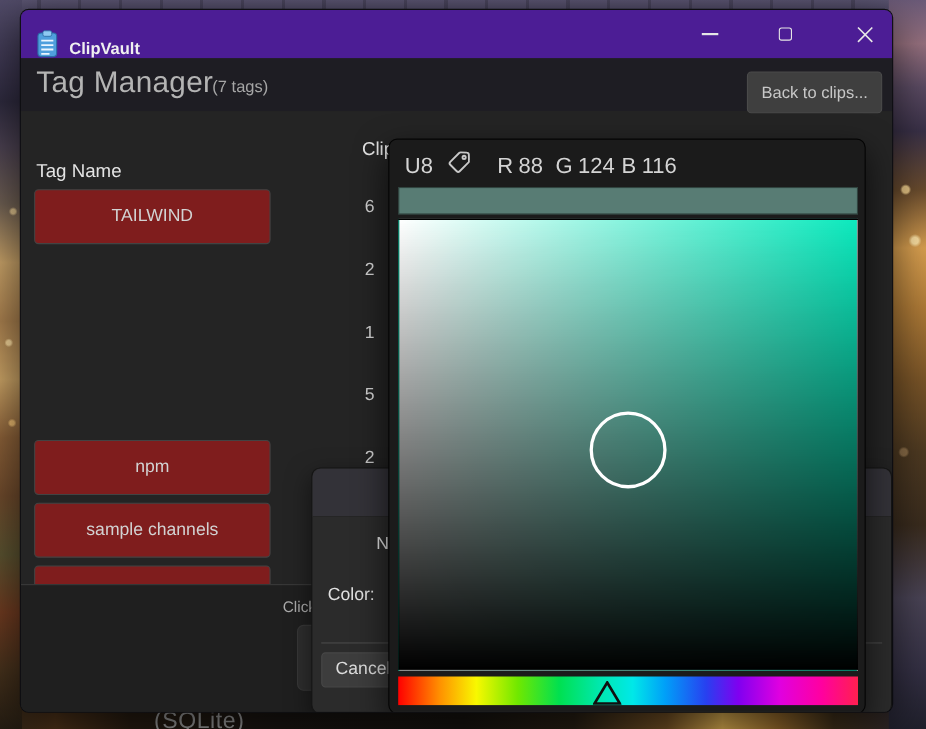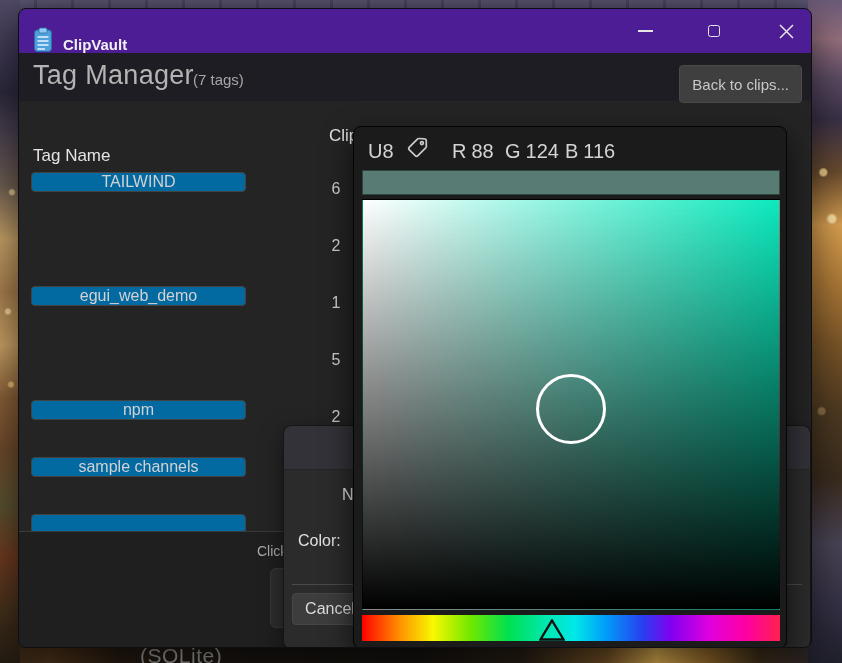--- a/index.html
+++ b/index.html
@@ -63,22 +63,22 @@
     color:#b4b4b4; letter-spacing:.3px; }
   .tag-count { position:absolute; left:174px; top:18px; font-size:15px; color:#a6a6a6; }
   .back-btn { position:absolute; right:9px; top:12px; height:38px; padding:0 12px;
     background:#3f3f3f; border:1px solid #4a4a4a; border-radius:4px;
     font-size:15px; color:#c8c8c8; display:flex; align-items:center; cursor:pointer; }
 
   .col-head { position:absolute; font-size:17px; color:#e4e4e4; }
   .col-name { left:14px; top:117px;margin-top:20px; }
   .col-clips { left:310px; top:117px; }
 
-  .tag-btn { position:absolute; left:12px; width:215px; height:20px;
-    background:#0369a1; border:1px solid #434343; border-radius:4px;
+  .tag-btn { position:absolute; left:12px; width:215px; height:50px;
+    background:#7f1d1d; border:1px solid #434343; border-radius:4px;
     font-size:16px; color:#d2d2d2; display:flex; align-items:center; justify-content:center;
     cursor:pointer; white-space:nowrap; overflow:hidden; }
   .tag-cnt { position:absolute; left:300px; width:34px; height:33px; text-align:center;
     line-height:33px; font-size:16px; color:#d0d0d0; }
 
   .bottom-panel { position:absolute; left:0; top:522px; width:100%; height:118px;
     background:#1f1f1f; border-top:1px solid #3a3a3a; z-index:3; }
   .hint { position:absolute; left:238px; top:11px; font-size:14px; color:#ababab;
     white-space:nowrap; }
   .partial-btn { position:absolute; left:251px; top:36px; width:22px; height:60px;
@@ -171,21 +171,20 @@
     </div>
 
     <span class="col-head col-name">Tag Name</span>
     <span class="col-head col-clips">Clips</span>
 
     <div class="tag-btn" style="top:163px">TAILWIND</div>
     <div class="tag-cnt" style="top:163px">6</div>
 
     <div class="tag-cnt" style="top:220px">2</div>
 
-    <div class="tag-btn" style="top:277px">egui_web_demo</div>
     <div class="tag-cnt" style="top:277px">1</div>
 
     <div class="tag-cnt" style="top:334px">5</div>
 
     <div class="tag-btn" style="top:391px">npm</div>
     <div class="tag-cnt" style="top:391px">2</div>
 
     <div class="tag-btn" style="top:448px">sample channels</div>
     <div class="tag-cnt" style="top:448px"></div>
 

